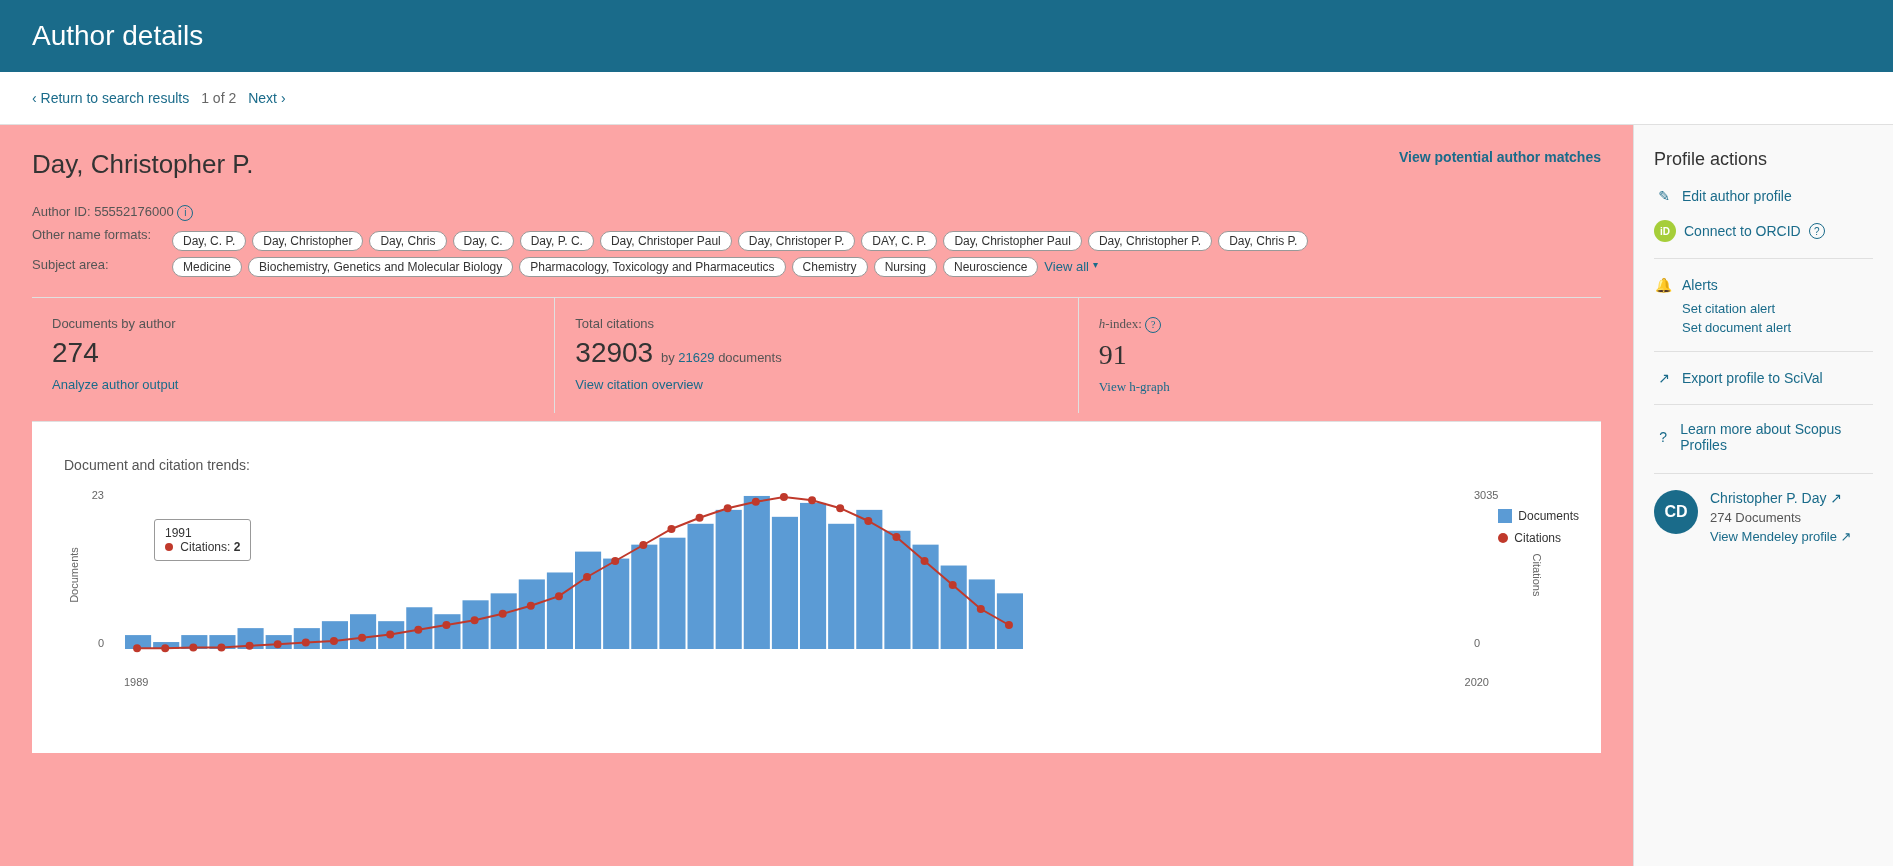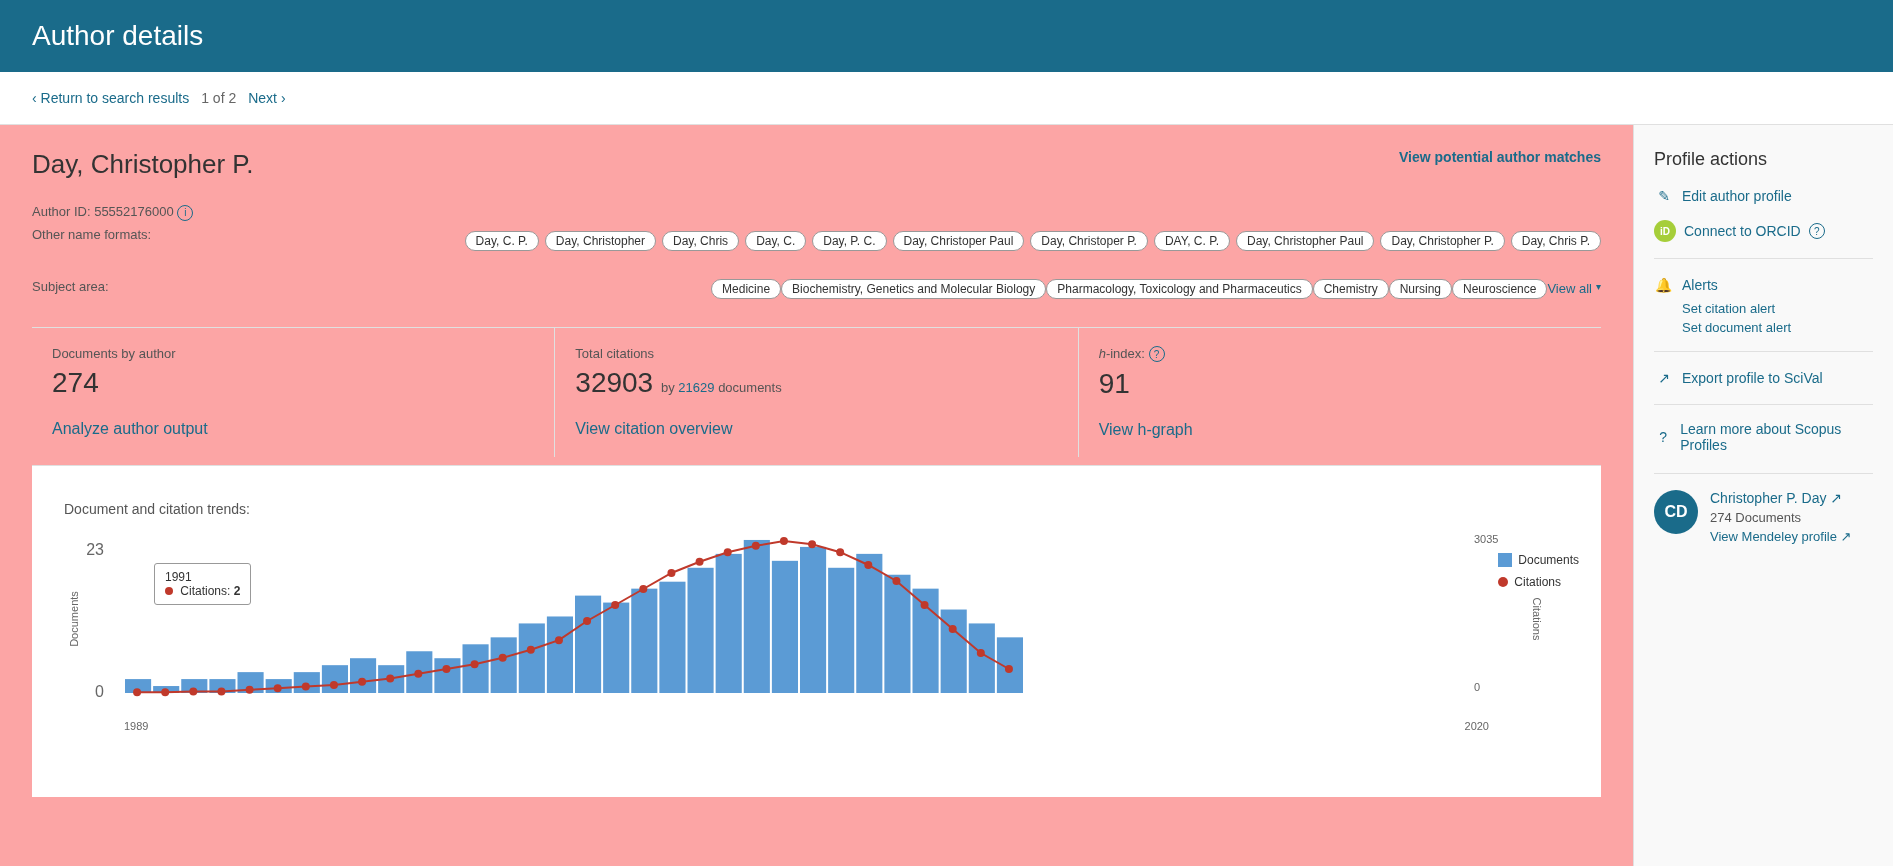--- a/index.html
+++ b/index.html
@@ -98,23 +98,22 @@
       border-radius: 12px;
       padding: 2px 10px;
       font-size: 12px;
       color: #333;
       background: white;
     }
 
     .meta-row {
       display: flex;
       align-items: flex-start;
-      margin-bottom: 28px;
-      font-size: 13px;
-      justify-content: space-between;
+      margin-bottom: 6px;
+      font-size: 13px;
     }
     .meta-label {
       min-width: 140px;
       color: #555;
       font-weight: 400;
     }
 
     .view-all-link {
       color: #1a6b8a;
       text-decoration: none;
@@ -126,24 +125,24 @@
       display: flex;
       gap: 0;
       border-top: 1px solid #e0e0e0;
       margin-top: 20px;
     }
     .stat-box {
       flex: 1;
       padding: 18px 20px;
       border-right: 1px solid #e0e0e0;
     }
-    .stat-box:last-child { border-right: none; }
+    .stat-box:last-child { border-right: none; font-family: Liberation Serif, serif; }
     .stat-label { font-size: 13px; color: #555; margin-bottom: 6px; }
     .stat-value { font-size: 28px; font-weight: 500; color: #333; }
-    .stat-link { display: block; margin-top: 21px; color: #1a6b8a; text-decoration: none; font-size: 16px; }
+    .stat-link { display: block; margin-top: 8px; color: #1a6b8a; text-decoration: none; font-size: 13px; }
     .stat-sub { font-size: 13px; color: #555; }
     .stat-sub a { color: #1a6b8a; text-decoration: none; }
 
     .chart-section {
       margin-top: 8px;
       padding: 35px 32px;
       background: white;
       border-top: 1px solid #e0e0e0;
     }
     .chart-title { font-size: 14px; color: #555; margin-bottom: 16px; }
@@ -335,21 +334,21 @@
           <span class="tag">Day, Christoper P.</span>
           <span class="tag">DAY, C. P.</span>
           <span class="tag">Day, Christopher Paul</span>
           <span class="tag">Day, Christopher P.</span>
           <span class="tag">Day, Chris P.</span>
         </div>
     </div>
 
     <div class="meta-row">
       <span class="meta-label">Subject area:</span>
-      <div style="display:flex; flex-wrap:wrap; align-items:center;" id="subject-tags">
+      <div style="display:flex; flex-wrap:wrap; gap:6px; align-items:center;" id="subject-tags">
 
         <span class="tag">Medicine</span>
           <span class="tag">Biochemistry, Genetics and Molecular Biology</span>
           <span class="tag">Pharmacology, Toxicology and Pharmaceutics</span>
           <span class="tag">Chemistry</span>
           <span class="tag">Nursing</span>
           <span class="tag">Neuroscience</span>
           <a href="#" class="view-all-link" id="view-all-link" style="display: inline-flex;">
           <span>View all</span>
           <span class="chevron">▾</span>
@@ -386,21 +385,21 @@
         <div class="stat-value">91</div>
         <a href="#" class="stat-link">View h-graph</a>
       </div>
     </div>
 
     <div class="chart-section">
       <div class="chart-title">Document and citation trends:</div>
 
       <div style="position:relative; padding: 0 80px 30px 60px;">
 
-        <div style="position:absolute; left:0; top:8px; height:160px; display:flex; flex-direction:column; justify-content:space-between; font-size:16px; color:#666; width:40px; text-align:right;">
+        <div style="position:absolute; left:0; top:0; height:160px; display:flex; flex-direction:column; justify-content:space-between; font-size:11px; color:#666; width:40px; text-align:right;">
           <span>23</span>
           <span>0</span>
         </div>
         <div style="position:absolute; left:-18px; top:80px; transform:rotate(-90deg); font-size:11px; color:#666; white-space:nowrap;">
           <span>Documents</span>
         </div>
 
         <div style="position:absolute; right:55px; top:0; height:160px; display:flex; flex-direction:column; justify-content:space-between; font-size:11px; color:#666; width:40px; text-align:left;">
           <span>3035</span>
           <span>0</span>

